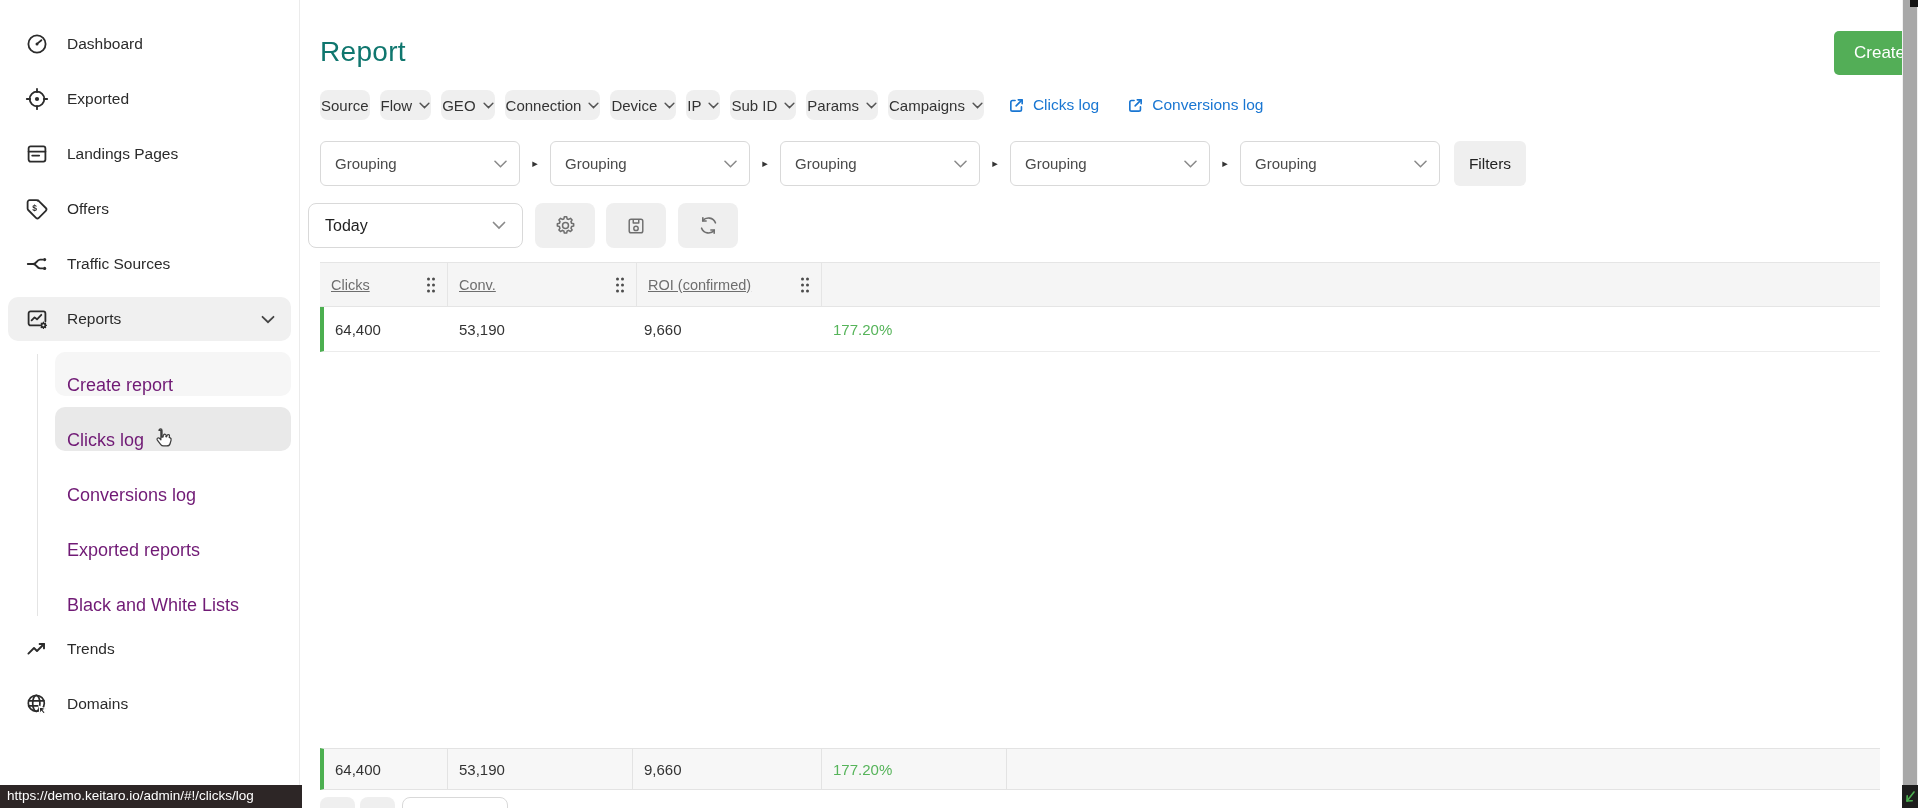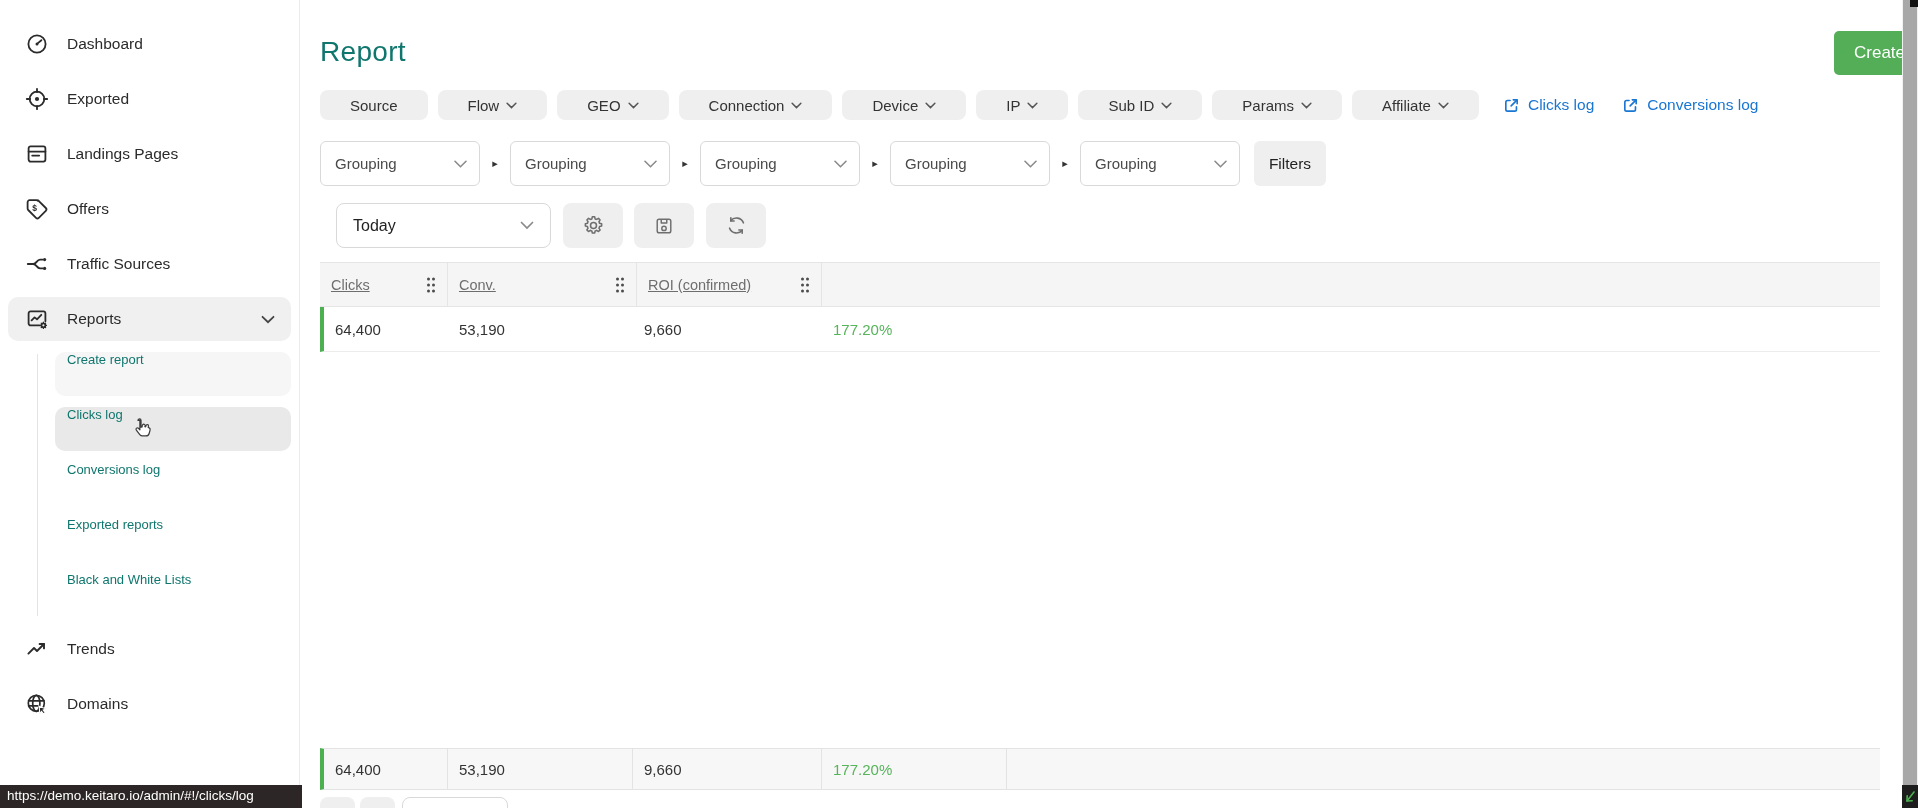--- a/index.html
+++ b/index.html
@@ -21,23 +21,23 @@
     cursor:pointer;
   }
   .nav-item .ico { width:24px; height:24px; flex:0 0 24px; }
   .nav-item .lbl { margin-left:18px; font-size:15.5px; color:#2b2b2b; white-space:nowrap; }
   .nav-item.active { background:#f0f0f0; }
   .nav-item .chev { margin-left:auto; margin-right:16px; }
 
   .subnav { position:relative; }
   .subnav .vline { position:absolute; left:37px; top:2px; height:262px; width:1px; background:#e4e4e4; }
   .sub-item {
-    display:flex; align-items:flex-start; height:44px;
+    display:flex; align-items:flex-end; height:44px;
     margin:0 8px 11px 55px; padding-left:12px; border-radius:10px;
-    font-size:13px; color:#0f766e; cursor:pointer; position:relative;
+    font-size:18px; color:#701a75; cursor:pointer; position:relative;
   }
   .sub-item.bg-light { background:#f6f6f6; }
   .sub-item.bg-hover { background:#e9e9e9; }
   .cursor-hand { margin-left:8px; margin-top:10px; }
 
   
   .status-bar {
     position:absolute; left:0; bottom:0; width:302px; height:23px;
     background:#2d2626; color:#fff; font-size:13.5px; line-height:22px;
     padding-left:7px; z-index:50; white-space:nowrap;
@@ -53,52 +53,52 @@
     background:#53ae57; color:#fff; font-size:17px; border:none; border-radius:5px;
     font-family:inherit; cursor:pointer;
   }
 
   
   .chips-row {
     position:absolute; left:320px; top:90px; height:30px;
     display:flex; align-items:center; gap:10px;
   }
   .chip {
-    display:inline-flex; align-items:center; height:30px; padding:0 30px;
+    display:inline-flex; align-items:center; height:30px; padding:0 1px;
     background:#efefef; border-radius:8px; font-size:15px; color:#333;
     cursor:pointer; white-space:nowrap;
   }
   .chip svg { margin-left:7px; }
   .log-link {
     display:inline-flex; align-items:center; gap:8px;
     color:#1976d2; font-size:15.5px; cursor:pointer; text-decoration:none;
     white-space:nowrap;
   }
   .log-link.first { margin-left:14px; }
   .log-link.second { margin-left:18px; }
 
   
   .grouping-row {
     position:absolute; left:320px; top:141px; height:45px;
     display:flex; align-items:center;
   }
   .grp-select {
-    width:160px; height:45px; background:#fff; border:1px solid #d9d9d9;
+    width:200px; height:45px; background:#fff; border:1px solid #d9d9d9;
     border-radius:6px; display:flex; align-items:center; justify-content:space-between;
     padding:0 12px 0 14px; font-size:15px; color:#4a4a4a; cursor:pointer;
   }
   .grp-sep { width:30px; text-align:center; font-size:11px; color:#333; }
   .filters-btn {
     margin-left:14px; width:72px; height:45px; background:#efefef; border:none;
     border-radius:6px; font-size:15.5px; color:#222; font-family:inherit; cursor:pointer;
   }
 
   
   .today-row {
-    position:absolute; left:336px; top:203px; height:45px;
+    position:absolute; left:308px; top:203px; height:45px;
     display:flex; align-items:center;
   }
   .today-select {
     width:215px; height:45px; background:#fff; border:1px solid #d9d9d9;
     border-radius:8px; display:flex; align-items:center; justify-content:space-between;
     padding:0 16px; font-size:16px; color:#222; cursor:pointer;
   }
   .icon-btn {
     width:60px; height:45px; background:#efefef; border:none; border-radius:8px;
     display:flex; align-items:center; justify-content:center; cursor:pointer;
@@ -335,21 +335,21 @@
         <path d="M1 1.4l5 5 5-5"></path>
       </svg>
   </span>
   <span class="chip">
     <span>Params</span>
     <svg width="11" height="7" viewBox="0 0 12 8" fill="none" stroke="#555" stroke-width="1.7" stroke-linecap="round">
         <path d="M1 1.4l5 5 5-5"></path>
       </svg>
   </span>
   <span class="chip">
-    <span>Affiliate</span>
+    <span>Campaigns</span>
     <svg width="11" height="7" viewBox="0 0 12 8" fill="none" stroke="#555" stroke-width="1.7" stroke-linecap="round">
         <path d="M1 1.4l5 5 5-5"></path>
       </svg>
   </span>
 
   <a class="log-link first">
     <svg width="17" height="17" viewBox="0 0 24 24" fill="none" stroke="#1976d2" stroke-width="2.3" stroke-linecap="round" stroke-linejoin="round">
       <path d="M10 5H6.4C5 5 4 6 4 7.4v10.2C4 19 5 20 6.4 20h10.2c1.4 0 2.4-1 2.4-2.4V14"></path>
         <path d="M14.5 4H20v5.5"></path>
         <path d="M11.5 12.5 19.6 4.4"></path>

